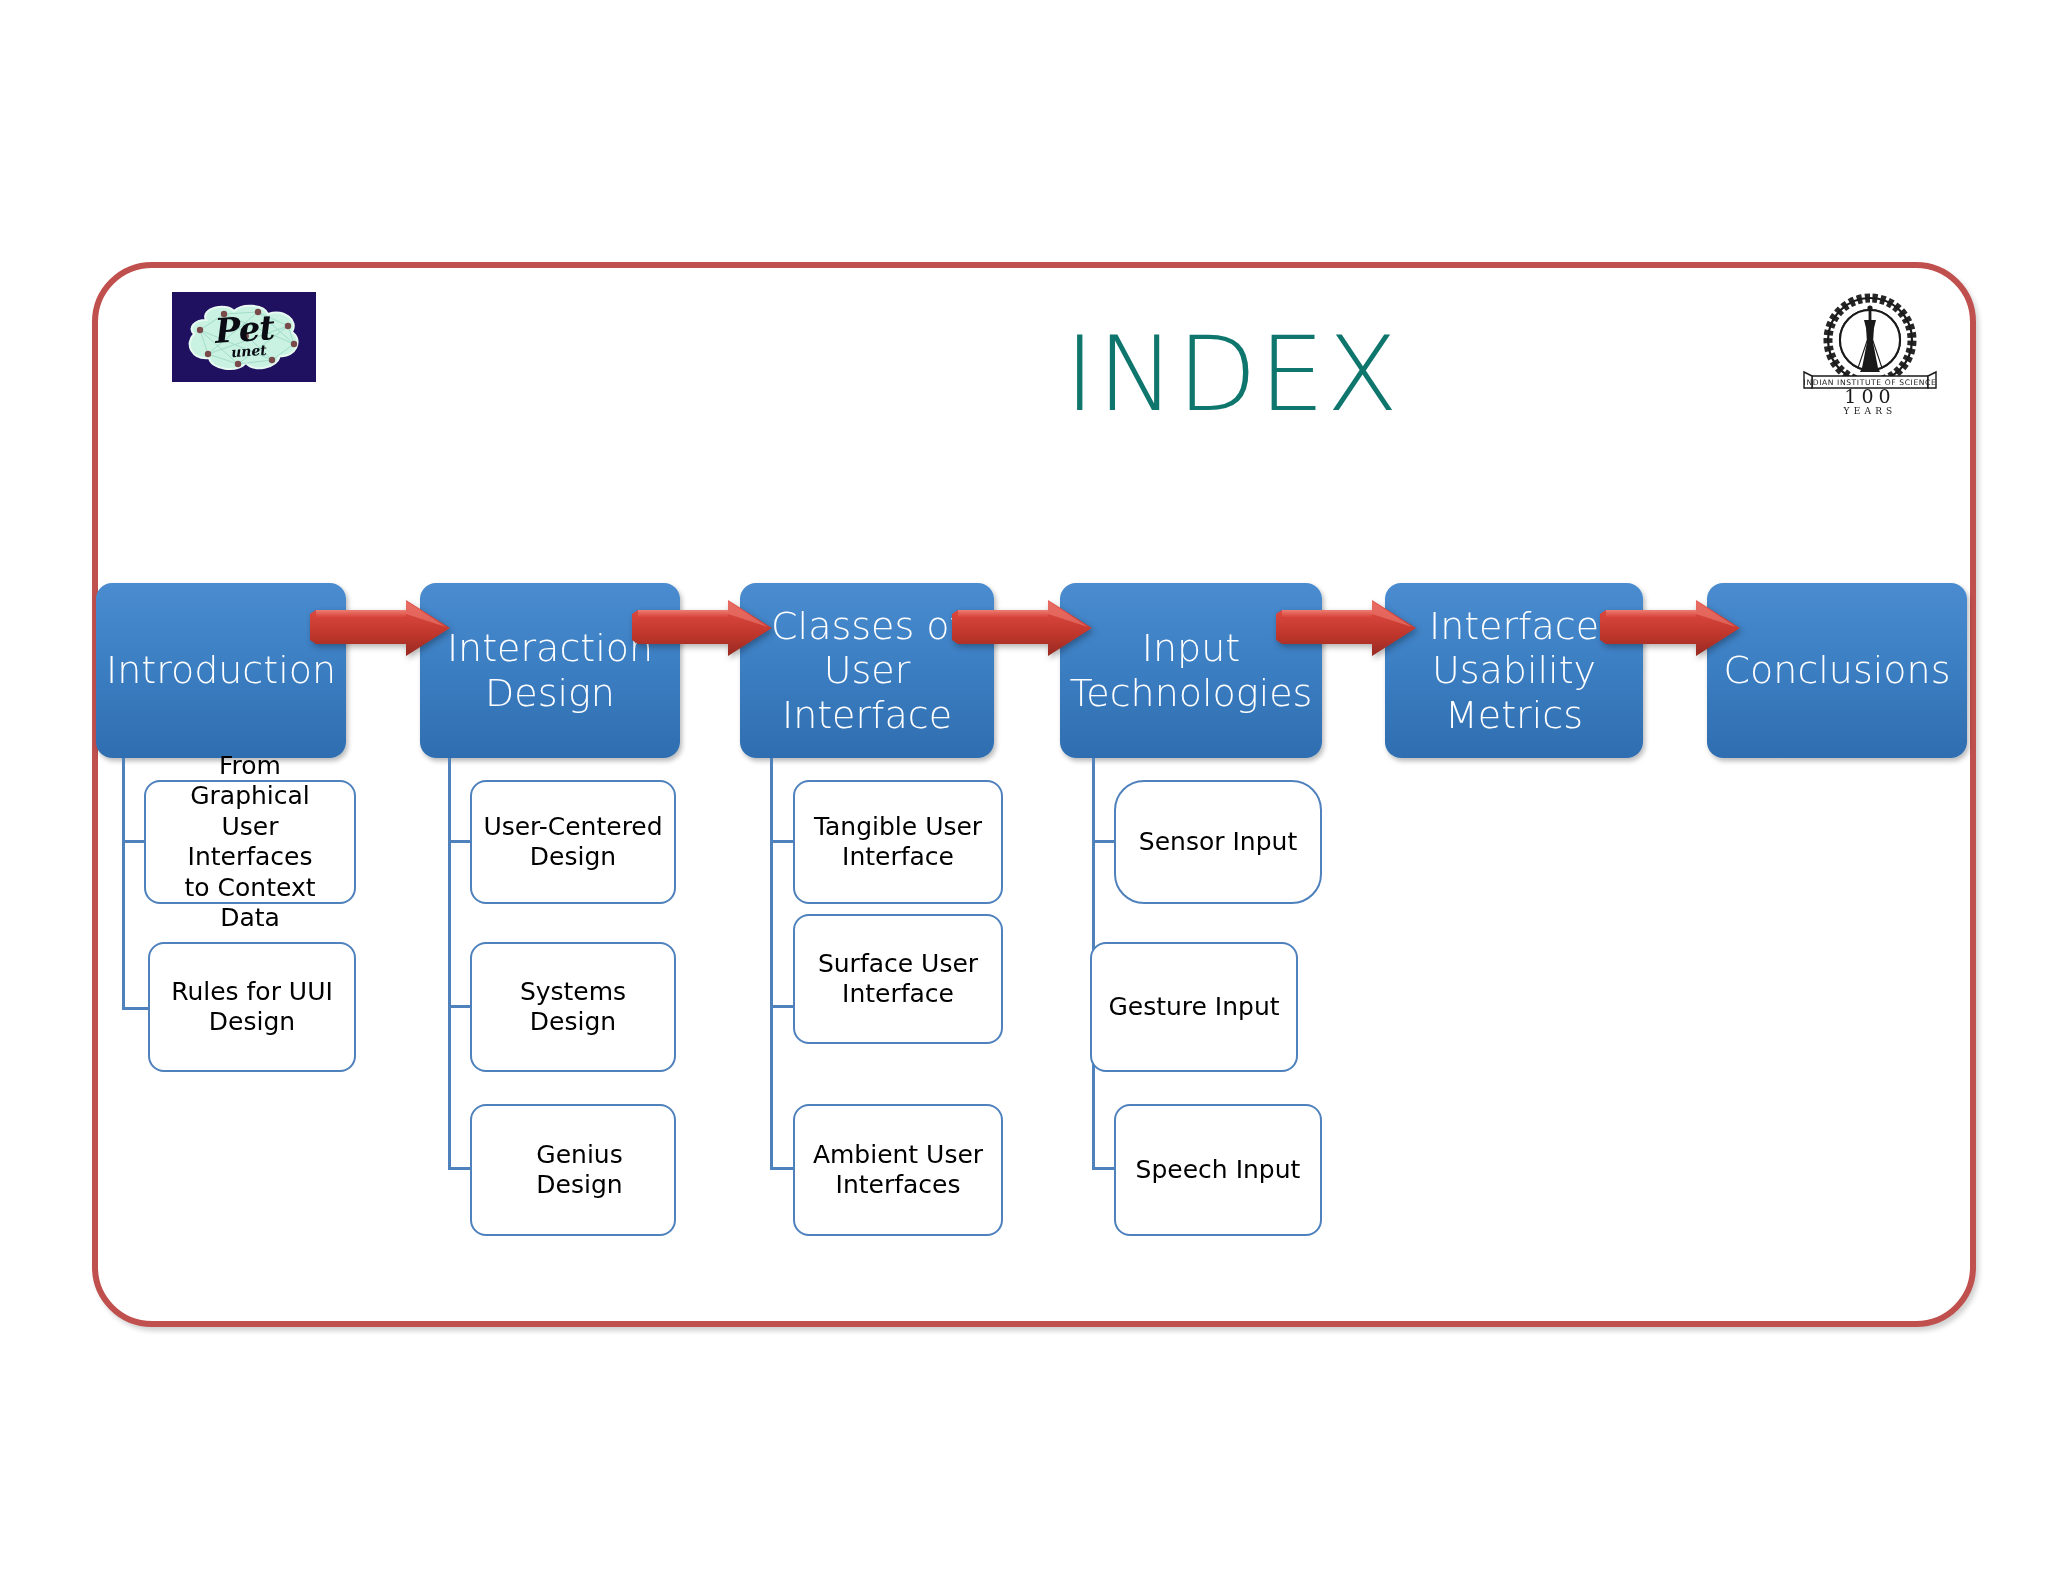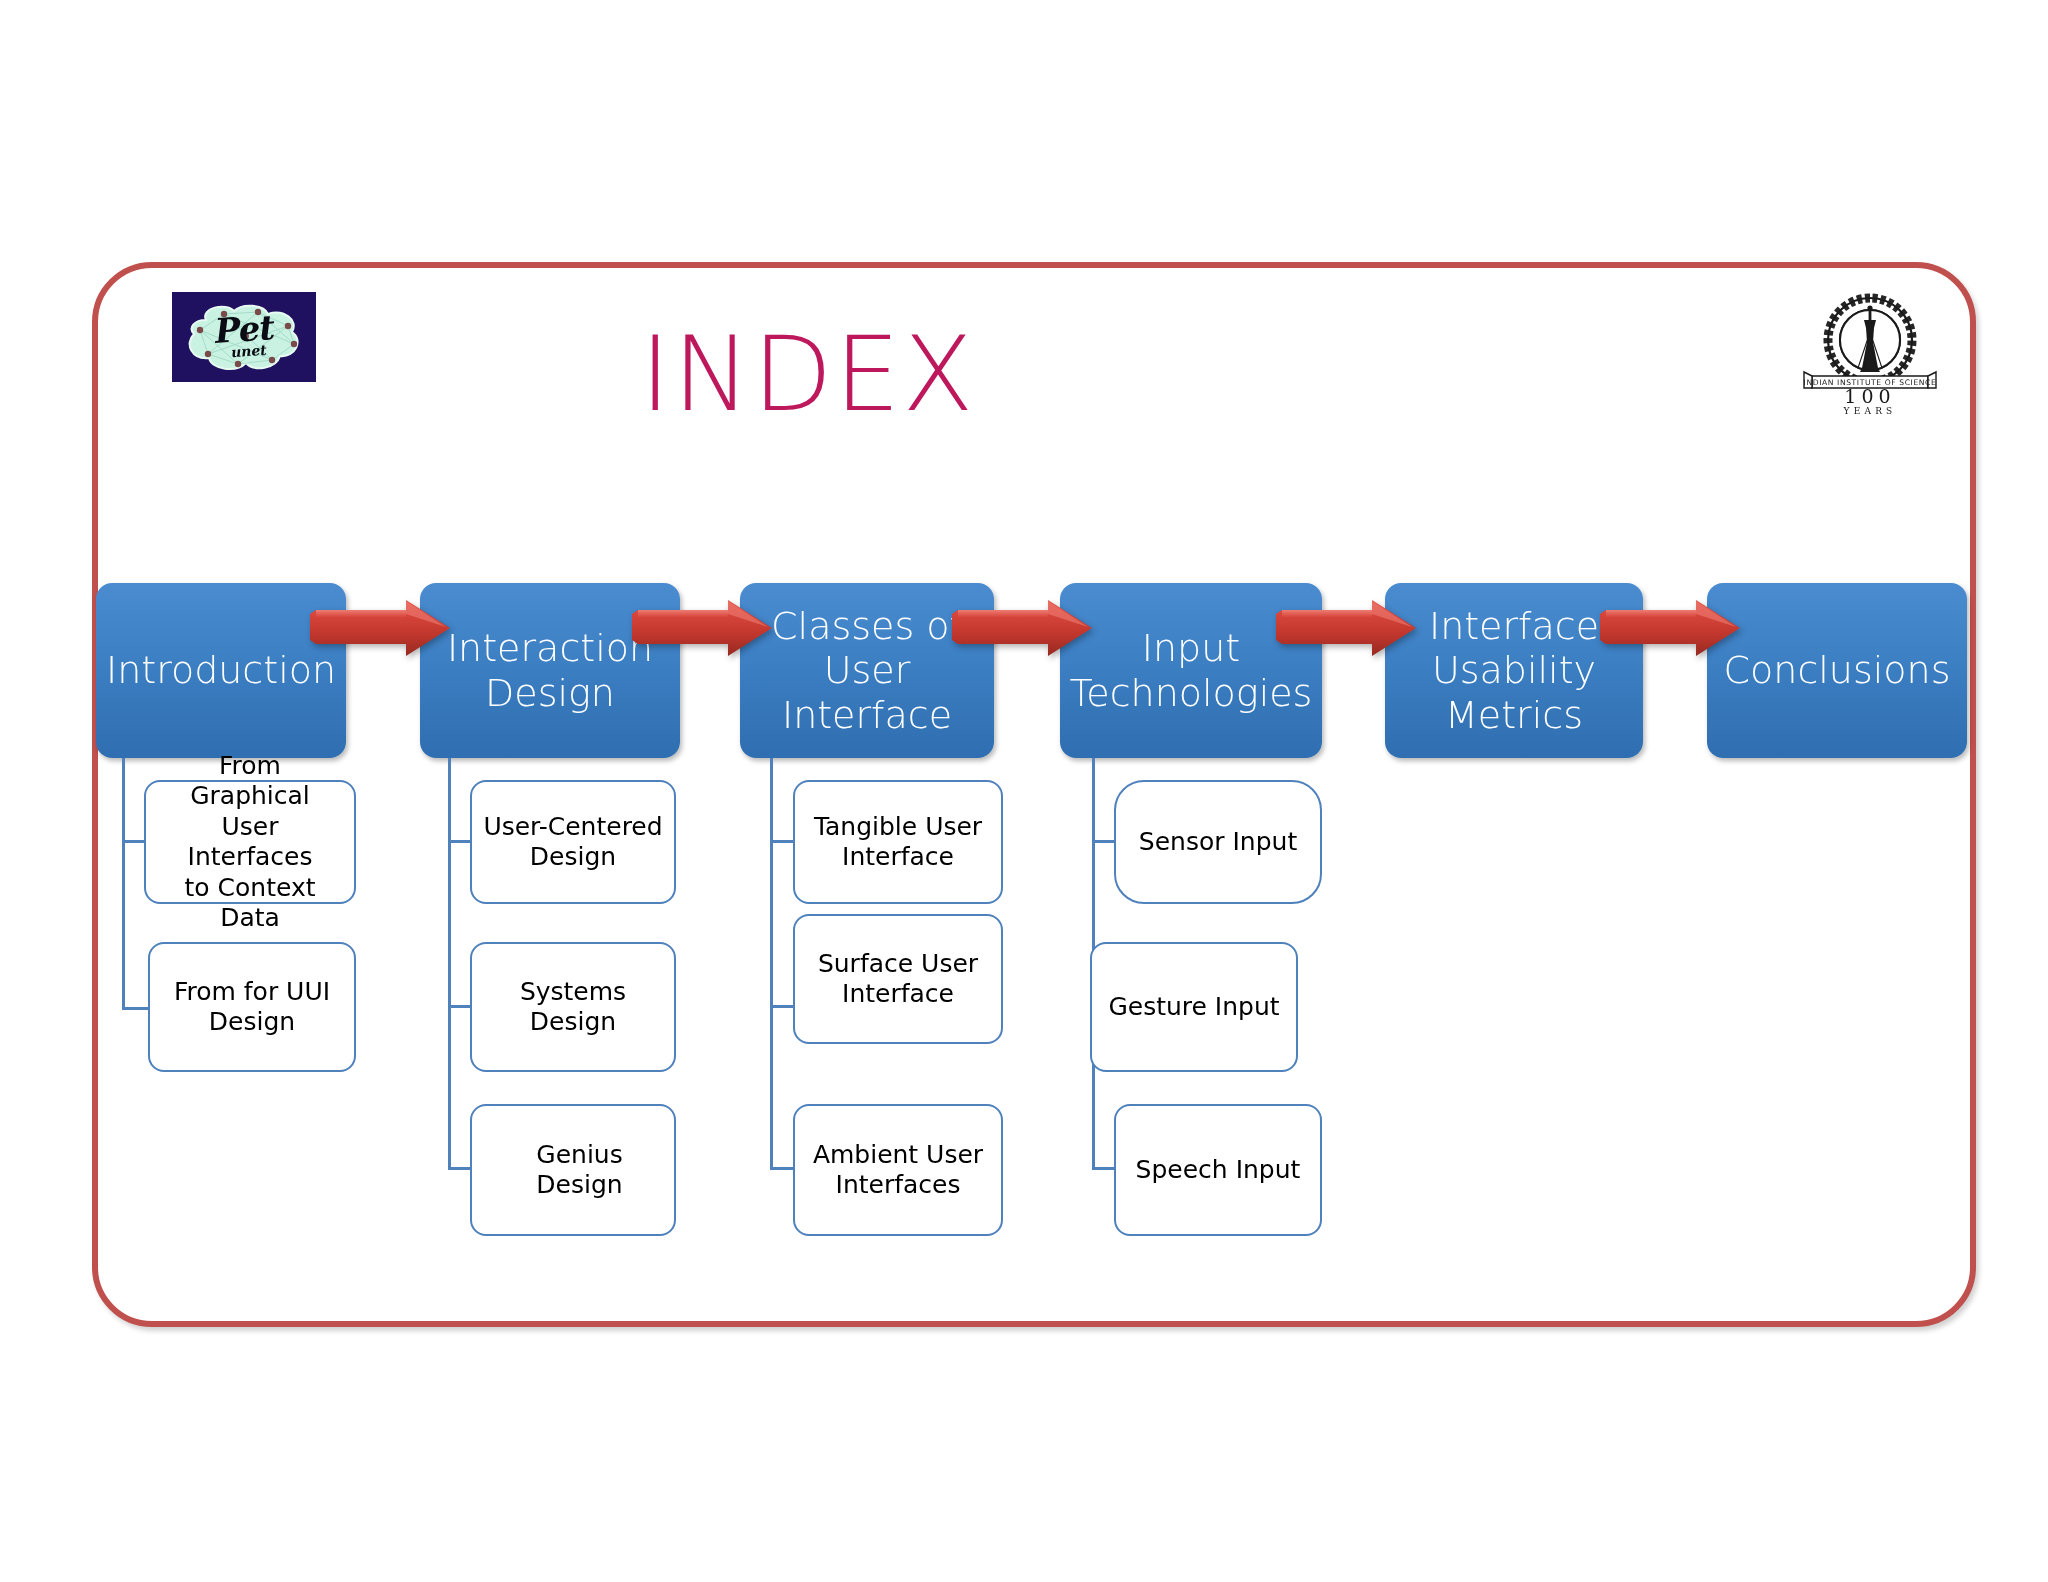--- a/index.html
+++ b/index.html
@@ -91,27 +91,27 @@
     width: 140px;
     height: 128px;
   }
 
   
   #title {
     position: absolute;
     left: 640px;
     top: 322px;
     width: 760px;
-    text-align: left;
+    text-align: right;
     font-family: "DejaVu Sans", sans-serif;
     font-weight: 300;
     font-size: 104px;
     line-height: 1;
     letter-spacing: 2px;
-    color: #be185d;
+    color: #0f766e;
   }
 
   
   .mainbox {
     position: absolute;
     top: 583px;
     height: 175px;
     border-radius: 16px;
     background: linear-gradient(to bottom, #4a8ccf 0%, #3d80c4 42%, #2f6eb0 100%);
     box-shadow: 2px 3px 5px rgba(0,0,0,0.28);
@@ -292,21 +292,21 @@
     <path d="M6 10 L96 10 L96 17 L6 17 Z" fill="url(#ah)" opacity="0.9"></path>
     <path d="M96 1 L136 27 L96 14 Z" fill="#ef8279" opacity="0.55"></path>
   </svg>
 
   <div class="trunk" style="left:122px; top:758px; height:252px;"></div>
   <div class="stub" style="left:122px; top:840px; width:24px;"></div>
   <div class="stub" style="left:122px; top:1007px; width:28px;"></div>
   <div class="subbox" style="left:144px; top:780px; width:212px; height:124px;">From Graphical
 User Interfaces
 to Context Data</div>
-  <div class="subbox" style="left:148px; top:942px; width:208px; height:130px;">From for UUI
+  <div class="subbox" style="left:148px; top:942px; width:208px; height:130px;">Rules for UUI
 Design</div>
 
   <div class="trunk" style="left:448px; top:758px; height:412px;"></div>
   <div class="stub" style="left:448px; top:840px;  width:24px;"></div>
   <div class="stub" style="left:448px; top:1005px; width:24px;"></div>
   <div class="stub" style="left:448px; top:1167px; width:24px;"></div>
   <div class="subbox" style="left:470px; top:780px;  width:206px; height:124px;">User-Centered
 Design</div>
   <div class="subbox" style="left:470px; top:942px;  width:206px; height:130px;">Systems Design</div>
   <div class="subbox" style="left:470px; top:1104px; width:206px; height:132px;padding-left:23px;">Genius Design</div>

